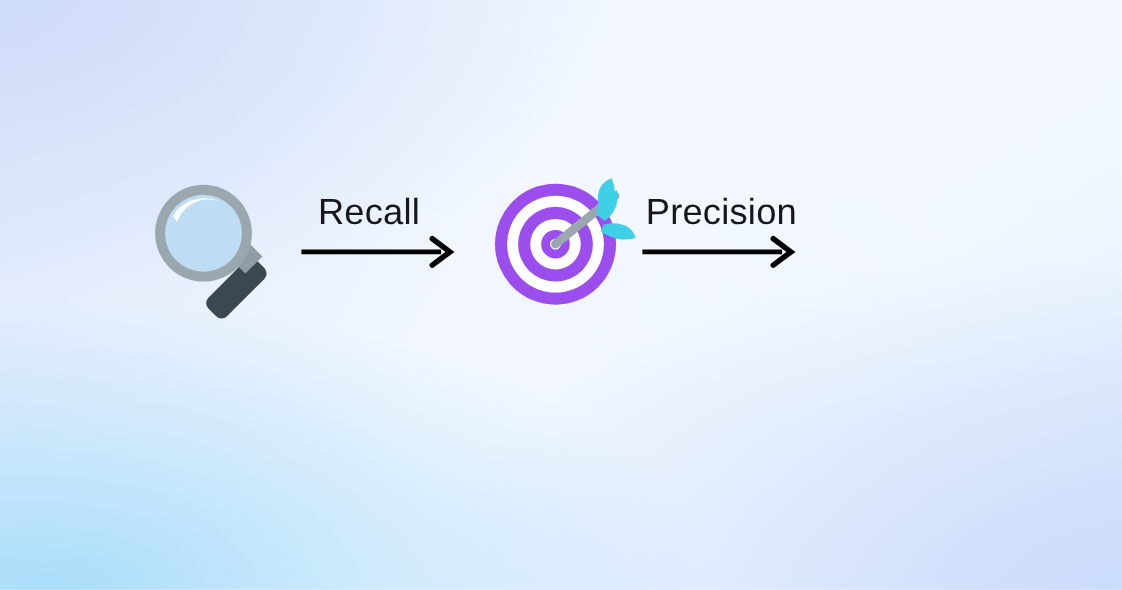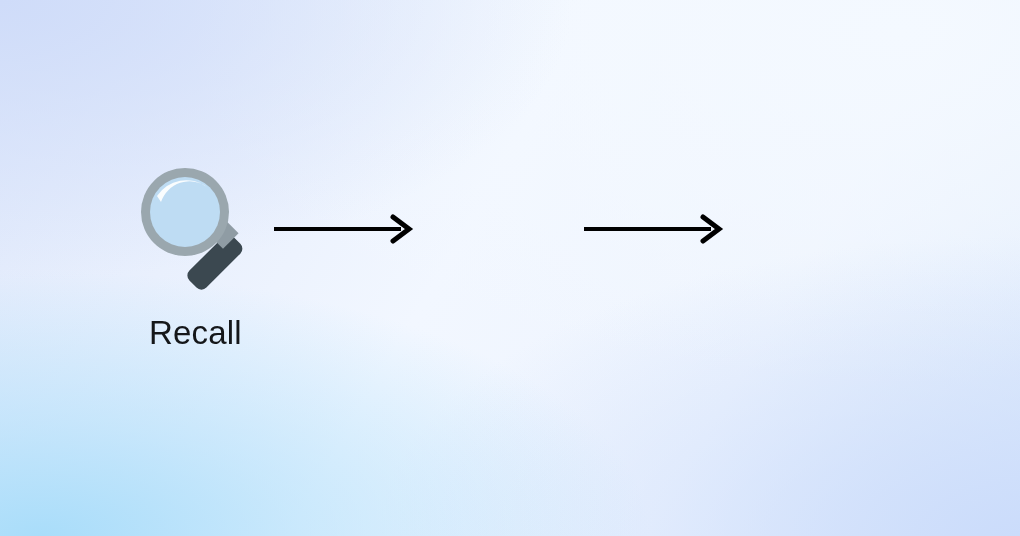--- a/index.html
+++ b/index.html
@@ -33,21 +33,21 @@
     position: absolute;
     left: 0;
     top: 0;
     width: 1020px;
     height: 536px;
   }
 
   .node {
     position: absolute;
     display: flex;
-    flex-direction: column;
+    flex-direction: row;
     align-items: flex-start;
   }
 
   .node-icon {
     display: block;
     line-height: 0;
   }
 
   .node-label {
     margin-top: 14px;
@@ -103,20 +103,40 @@
       <div class="node-label">Recall</div>
     </div>
 
     <div class="arrow" id="arrow-1">
       <svg width="146" height="34" viewBox="0 0 146 34" xmlns="http://www.w3.org/2000/svg">
         <line x1="2" y1="17" x2="129" y2="17" stroke="#000000" stroke-width="4.2" stroke-linecap="butt"></line>
         <polyline points="121,5 137,17 121,29" fill="none" stroke="#000000" stroke-width="5" stroke-linecap="round" stroke-linejoin="miter"></polyline>
       </svg>
     </div>
 
+    <div class="node" id="node-precision">
+      <div class="node-icon">
+        <svg width="140" height="140" viewBox="0 0 140 140" xmlns="http://www.w3.org/2000/svg">
+
+          <circle cx="60" cy="62" r="55" fill="#9b4ded"></circle>
+          <circle cx="60" cy="62" r="44" fill="#ffffff"></circle>
+          <circle cx="60" cy="62" r="34" fill="#9b4ded"></circle>
+          <circle cx="60" cy="62" r="23" fill="#ffffff"></circle>
+          <circle cx="60" cy="62" r="13" fill="#9b4ded"></circle>
+          <circle cx="60" cy="62" r="5" fill="#ffffff"></circle>
+
+          <line x1="60" y1="62" x2="114" y2="18" stroke="#9aa7ae" stroke-width="8" stroke-linecap="round"></line>
+
+          <path d="M 100 31 C 96 16 100 6 111 2 C 116 12 114 24 106 33 Z" fill="#3fd0e8"></path>
+          <path d="M 104 44 C 118 41 129 45 133 56 C 122 60 110 57 101 50 Z" fill="#3fd0e8"></path>
+          <path d="M 97 35 C 99 23 106 15 116 13 C 118 24 114 34 105 41 Z" fill="#3fd0e8"></path>
+        </svg>
+      </div>
+      <div class="node-label">Precision</div>
+    </div>
 
     <div class="arrow" id="arrow-2">
       <svg width="146" height="34" viewBox="0 0 146 34" xmlns="http://www.w3.org/2000/svg">
         <line x1="2" y1="17" x2="129" y2="17" stroke="#000000" stroke-width="4.2" stroke-linecap="butt"></line>
         <polyline points="121,5 137,17 121,29" fill="none" stroke="#000000" stroke-width="5" stroke-linecap="round" stroke-linejoin="miter"></polyline>
       </svg>
     </div>
 
 
   </div>

